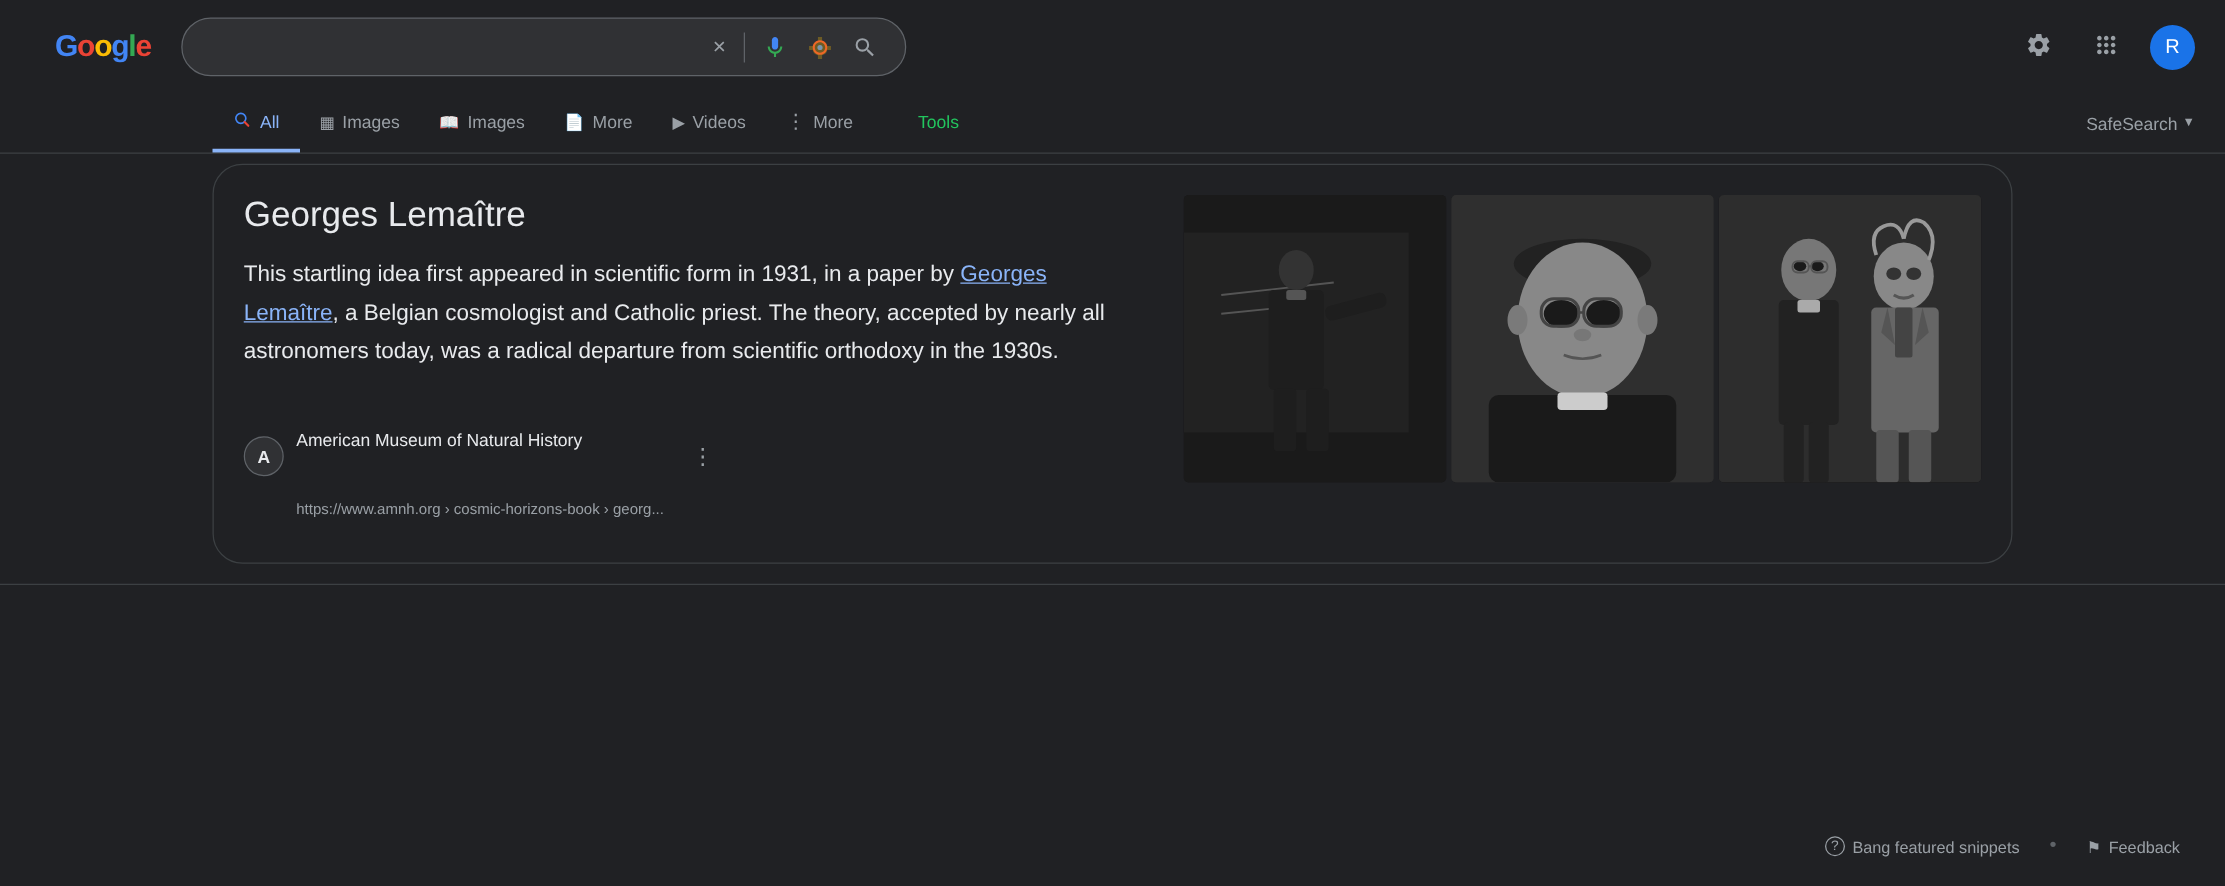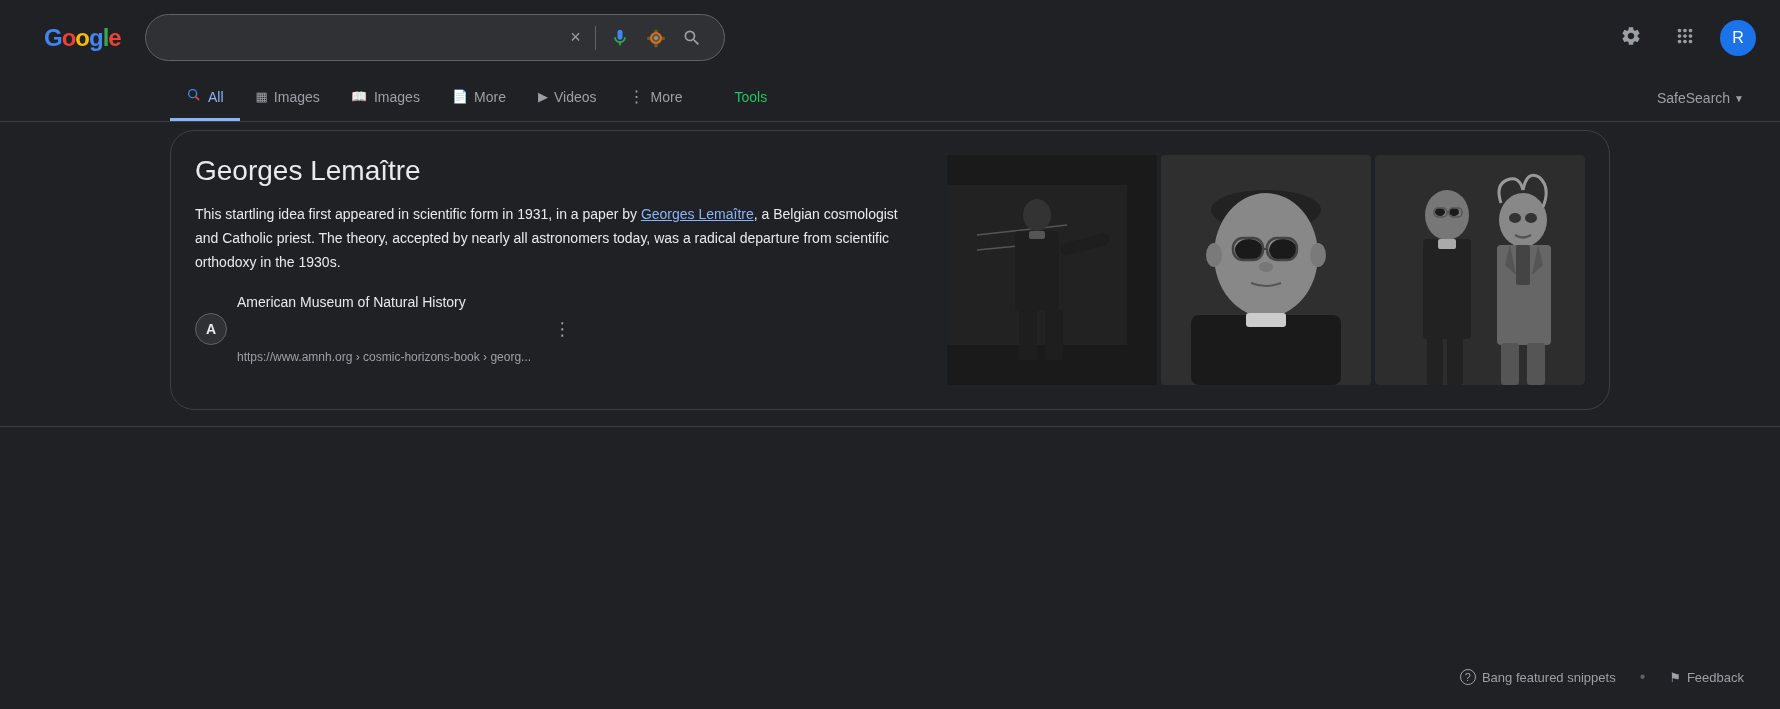--- a/index.html
+++ b/index.html
@@ -127,21 +127,21 @@
       padding: 12px 16px;
       font-size: 14px;
       color: #22c55e;
       cursor: pointer;
       background: none;
       border: none;
       border-bottom: 3px solid transparent;
     }
     .safesearch-btn {
       margin-left: auto;
-      margin-right: 28px;
+      margin-right: 16px;
       padding: 12px 8px;
       font-size: 14px;
       color: #9aa0a6;
       cursor: pointer;
       background: none;
       border: none;
       display: flex;
       align-items: center;
       gap: 4px;
     }
@@ -170,21 +170,21 @@
       flex: 1;
       max-width: 820px;
     }
     .snippet-title {
       font-size: 28px;
       font-weight: 400;
       color: #e8eaed;
       margin-bottom: 16px;
     }
     .snippet-text {
-      font-size: 14px;
+      font-size: 18px;
       line-height: 1.7;
       color: #e8eaed;
       margin-bottom: 20px;
     }
     .snippet-link-text {
       color: #8ab4f8;
       text-decoration: underline;
       cursor: pointer;
     }
     .snippet-source {
@@ -206,20 +206,21 @@
       color: #e8eaed;
       border: 1px solid #5f6368;
     }
     .source-info {
       display: flex;
       flex-direction: column;
     }
     .source-name {
       font-size: 14px;
       color: #e8eaed;
+      margin-top: 28px;
     }
     .source-url {
       font-size: 12px;
       color: #9aa0a6;
       margin-top: 40px;
     }
     .source-more-btn {
       background: none;
       border: none;
       color: #9aa0a6;

